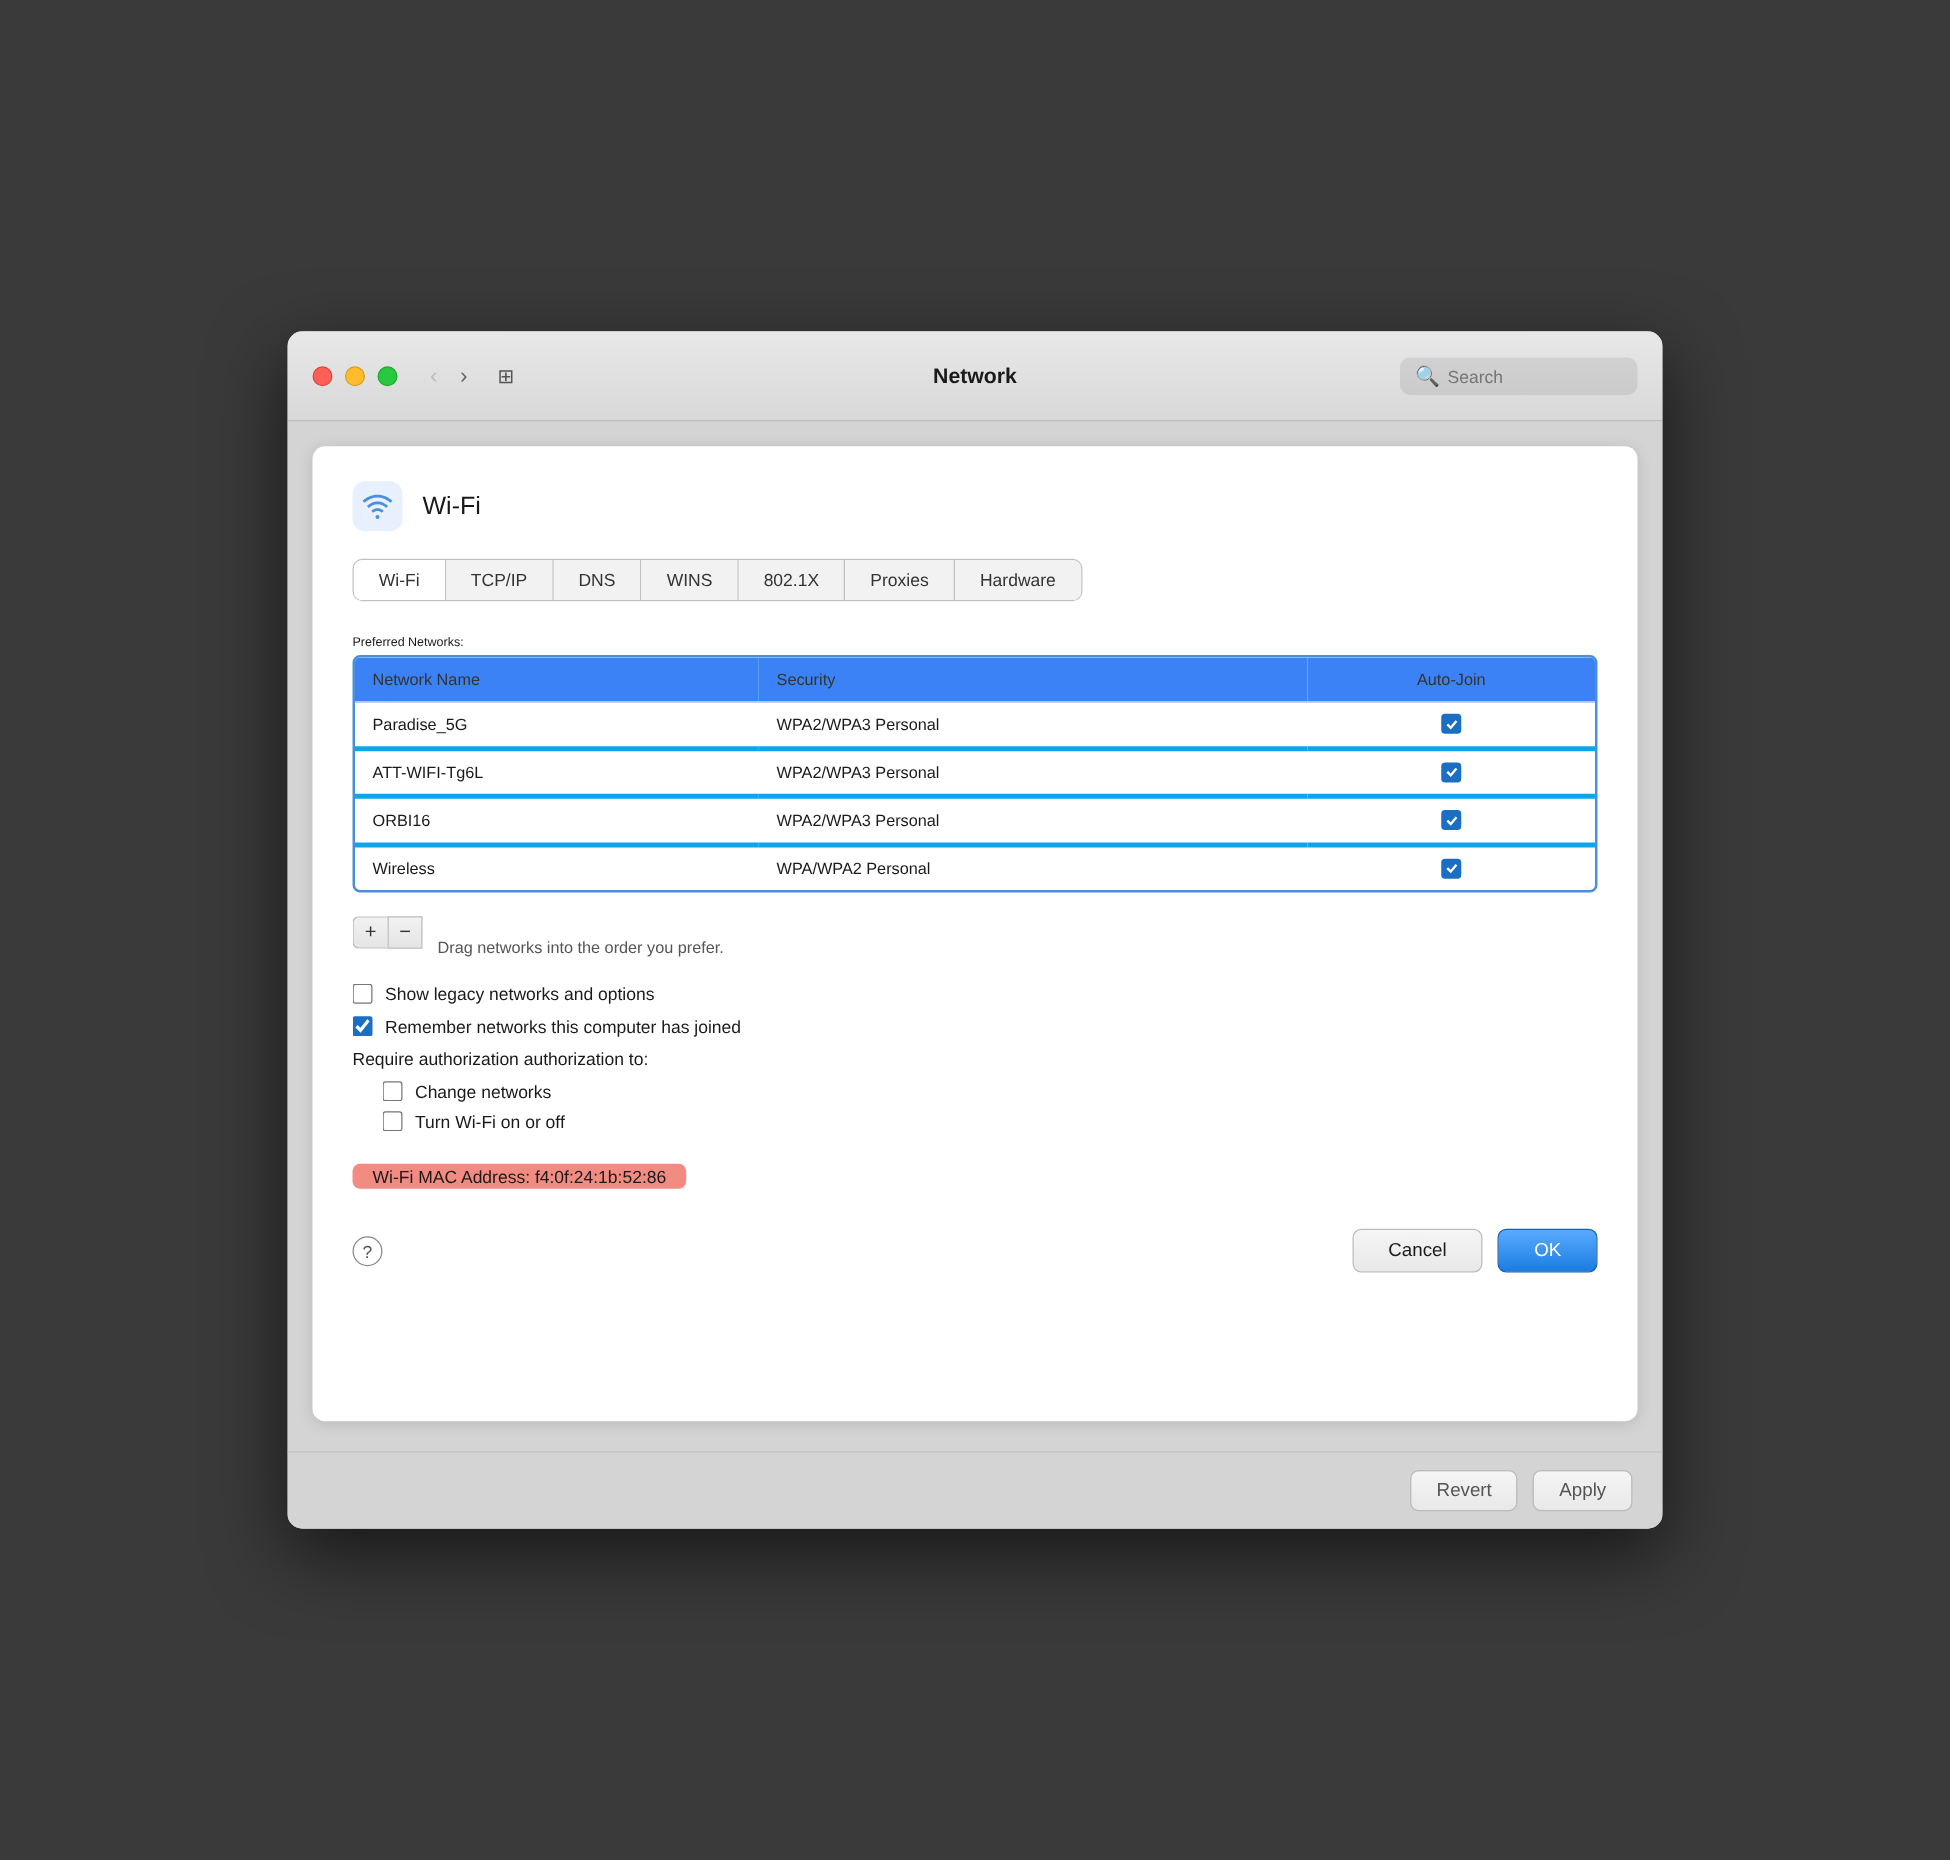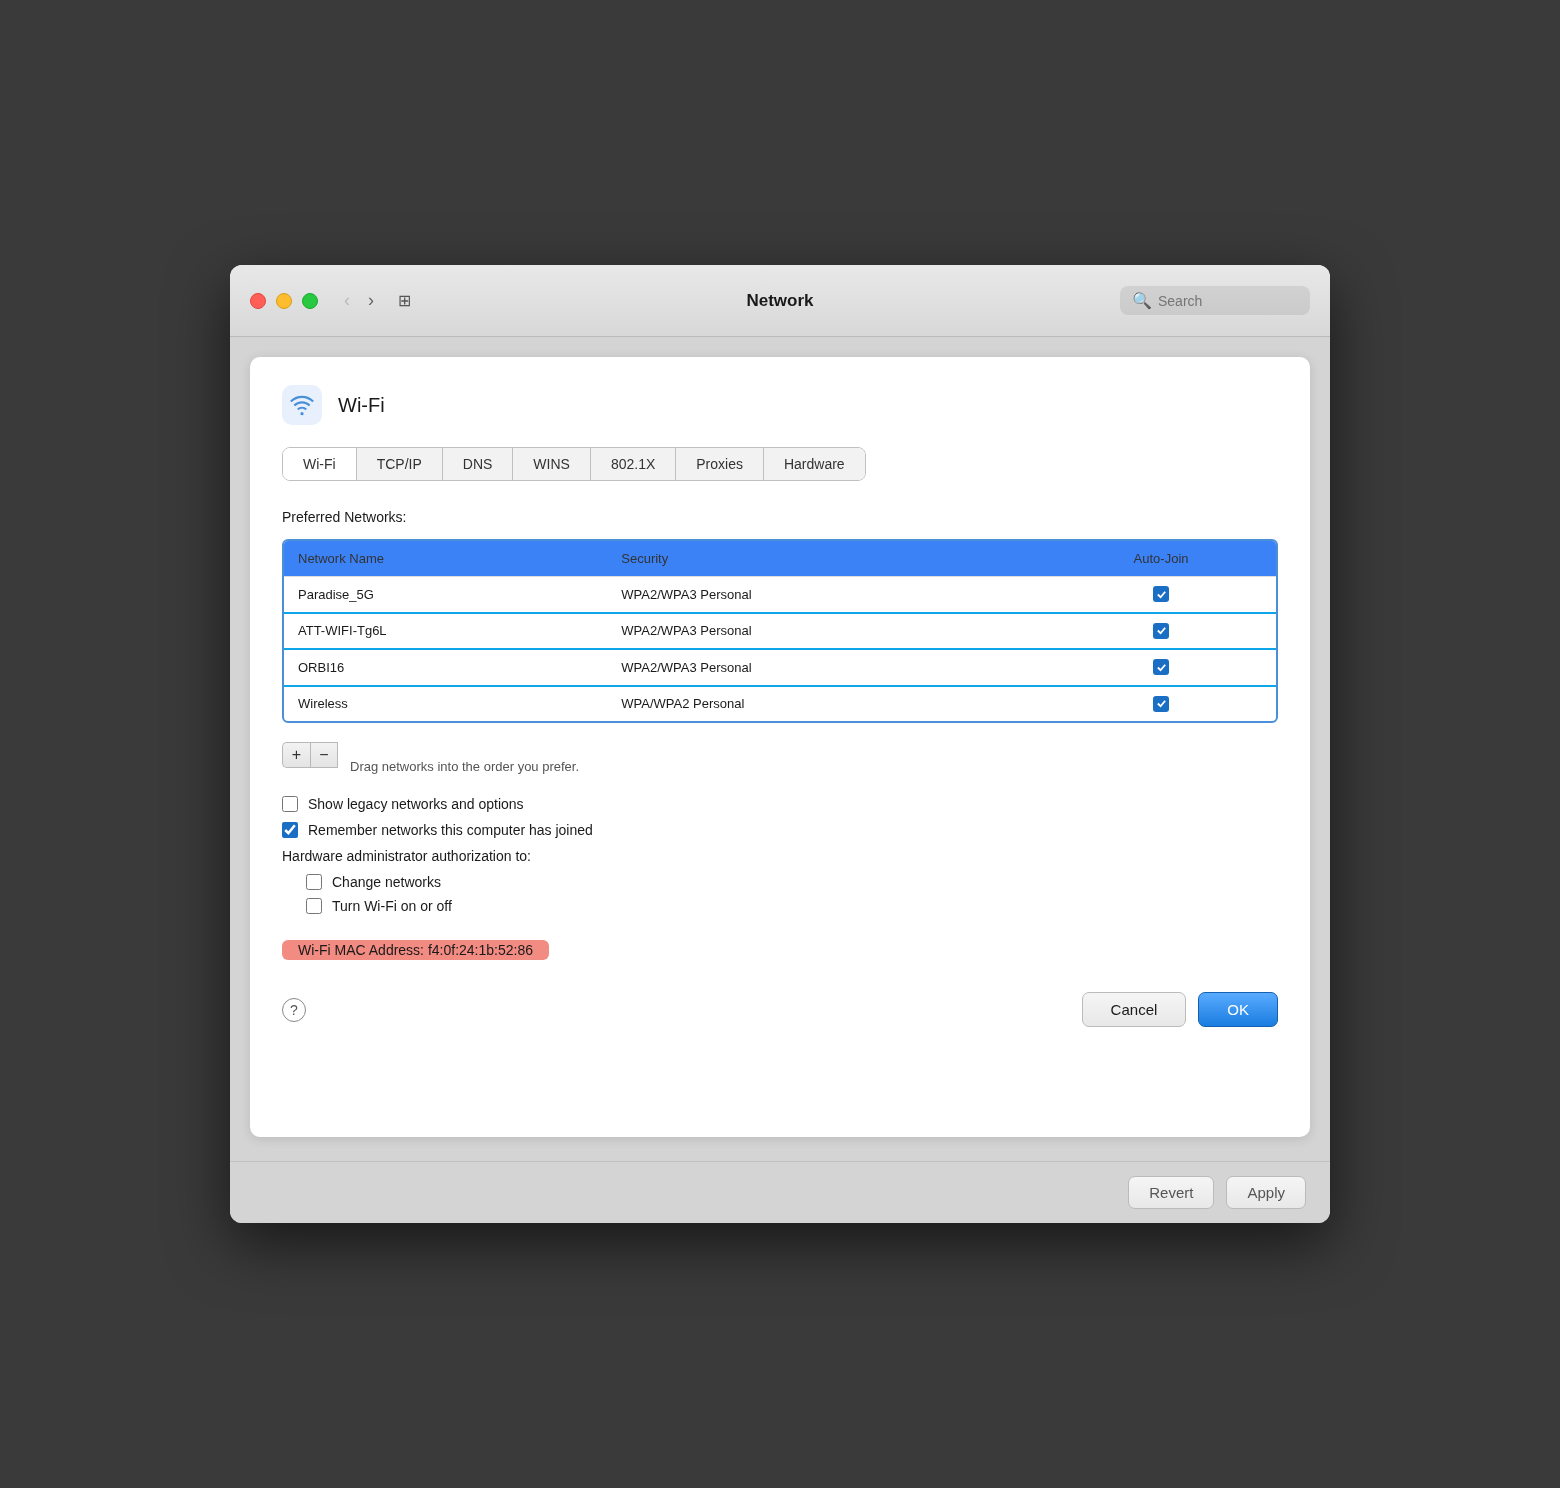--- a/index.html
+++ b/index.html
@@ -166,24 +166,24 @@
 
     .tab:last-child { border-right: none; }
 
     .tab.active {
       background: #ffffff;
       font-weight: 500;
     }
 
     
     .section-label {
-      font-size: 14px;
+      font-size: 10px;
       font-weight: 500;
       color: #1a1a1a;
-      margin-bottom: 14px;
+      margin-bottom: 4px;
     }
 
     .networks-table-wrapper {
       border: 2px solid #4a90d9;
       border-radius: 6px;
       overflow: hidden;
       margin-bottom: 12px;
     }
 
     .networks-table {
@@ -202,21 +202,21 @@
       font-weight: 500;
       color: #333;
       text-align: left;
     }
 
     .networks-table thead th:last-child {
       text-align: center;
     }
 
     .networks-table tbody tr {
-      border-bottom: 2px solid #0ea5e9;
+      border-bottom: 4px solid #0ea5e9;
     }
 
     .networks-table tbody tr:last-child {
       border-bottom: none;
     }
 
     .networks-table tbody td {
       padding: 9px 14px;
       font-size: 13px;
       color: #1a1a1a;
@@ -528,21 +528,21 @@
       <div class="checkbox-row">
         <input type="checkbox" class="checkbox-native" style="">
         <span class="checkbox-label">Show legacy networks and options</span>
       </div>
 
       <div class="checkbox-row">
         <input type="checkbox" class="checkbox-native" checked="" style="">
         <span class="checkbox-label">Remember networks this computer has joined</span>
       </div>
 
-      <div class="require-auth-label">Hardware administrator authorization to:</div>
+      <div class="require-auth-label">Require authorization authorization to:</div>
 
       <div class="sub-checkbox-row">
         <input type="checkbox" class="checkbox-native" style="">
         <span class="checkbox-label">Change networks</span>
       </div>
 
       <div class="sub-checkbox-row">
         <input type="checkbox" class="checkbox-native" style="">
         <span class="checkbox-label">Turn Wi-Fi on or off</span>
       </div>

